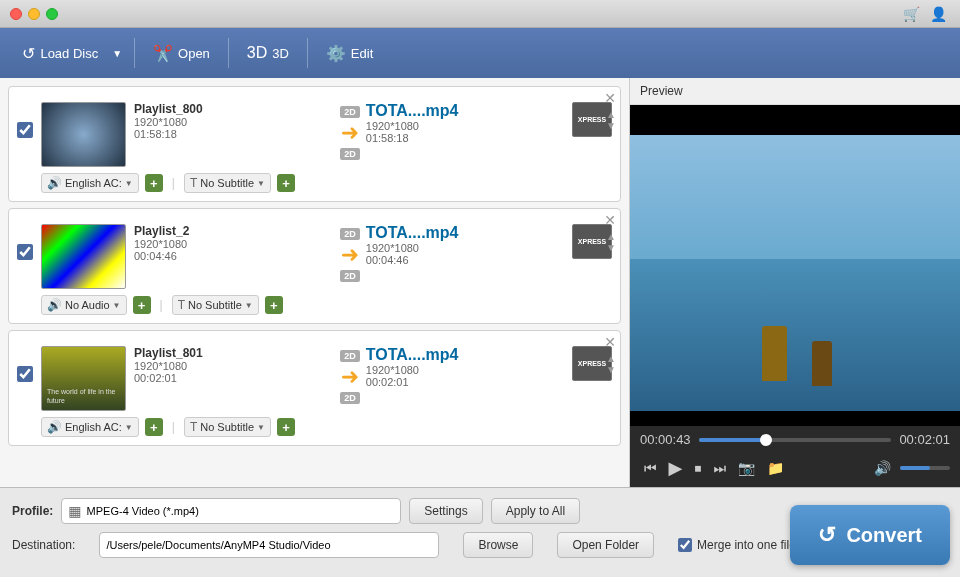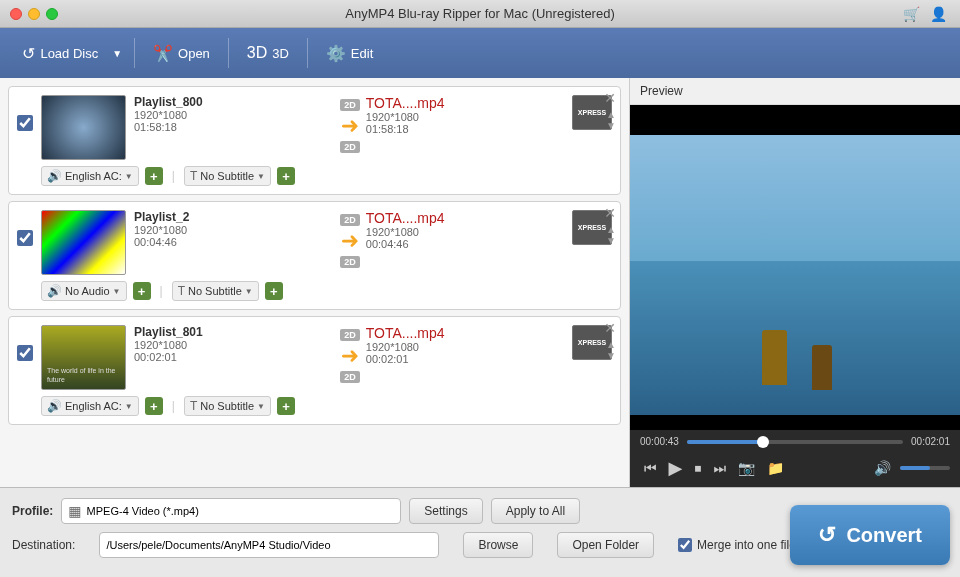--- a/index.html
+++ b/index.html
@@ -92,20 +92,21 @@
       background: white;
       border: 1px solid #d0d0d0;
       border-radius: 4px;
       padding: 8px;
       position: relative;
     }
     .file-item-header {
       display: flex;
       align-items: flex-start;
       gap: 8px;
+      margin-top: 7px;
     }
     .file-checkbox {
       margin-top: 20px;
       width: 16px;
       height: 16px;
       accent-color: #4a6aa0;
     }
     .thumb-placeholder {
       width: 85px;
       height: 65px;
@@ -150,21 +151,21 @@
       font-size: 9px;
       font-weight: bold;
       padding: 1px 4px;
       border-radius: 2px;
     }
     .arrow-icon { color: #f5a623; font-size: 22px; }
 
     .output-section {
       flex: 1;
     }
-    .output-name { font-size: 14px; font-weight: 400; color: #b91c1c; }
+    .output-name { font-size: 16px; font-weight: 700; color: #0369a1; }
     .output-res { font-size: 11px; color: #666; }
     .output-dur { font-size: 11px; color: #666; }
 
     .codec-thumb {
       width: 40px;
       height: 35px;
       background: #555;
       border: 1px solid #777;
       border-radius: 2px;
       display: flex;
@@ -308,21 +309,21 @@
     .video-controls {
       background: #2a2a2a;
       padding: 6px 10px;
     }
     .progress-bar-wrap {
       display: flex;
       align-items: center;
       gap: 8px;
       margin-bottom: 8px;
     }
-    .time-text { color: #ccc; font-size: 10px; white-space: nowrap; }
+    .time-text { color: #ccc; font-size: 13px; white-space: nowrap; }
     .progress-track {
       flex: 1;
       height: 4px;
       background: #555;
       border-radius: 2px;
       position: relative;
       cursor: pointer;
     }
     .progress-fill {
       height: 100%;
@@ -491,21 +492,20 @@
   </style>
 </head>
 <body>
 
 <div class="title-bar">
   <div class="window-controls">
     <div class="btn-close"></div>
     <div class="btn-min"></div>
     <div class="btn-max"></div>
   </div>
-  <span class="title-text">AnyMP4 Blu-ray Ripper for Mac (Unregistered)</span>
   <div class="title-icons">
     <span class="title-icon">🛒</span>
     <span class="title-icon">👤</span>
   </div>
 </div>
 
 <div class="toolbar">
   <div class="load-disc-wrap">
     <button class="toolbar-btn">
       <span class="toolbar-btn-icon">↺</span>

